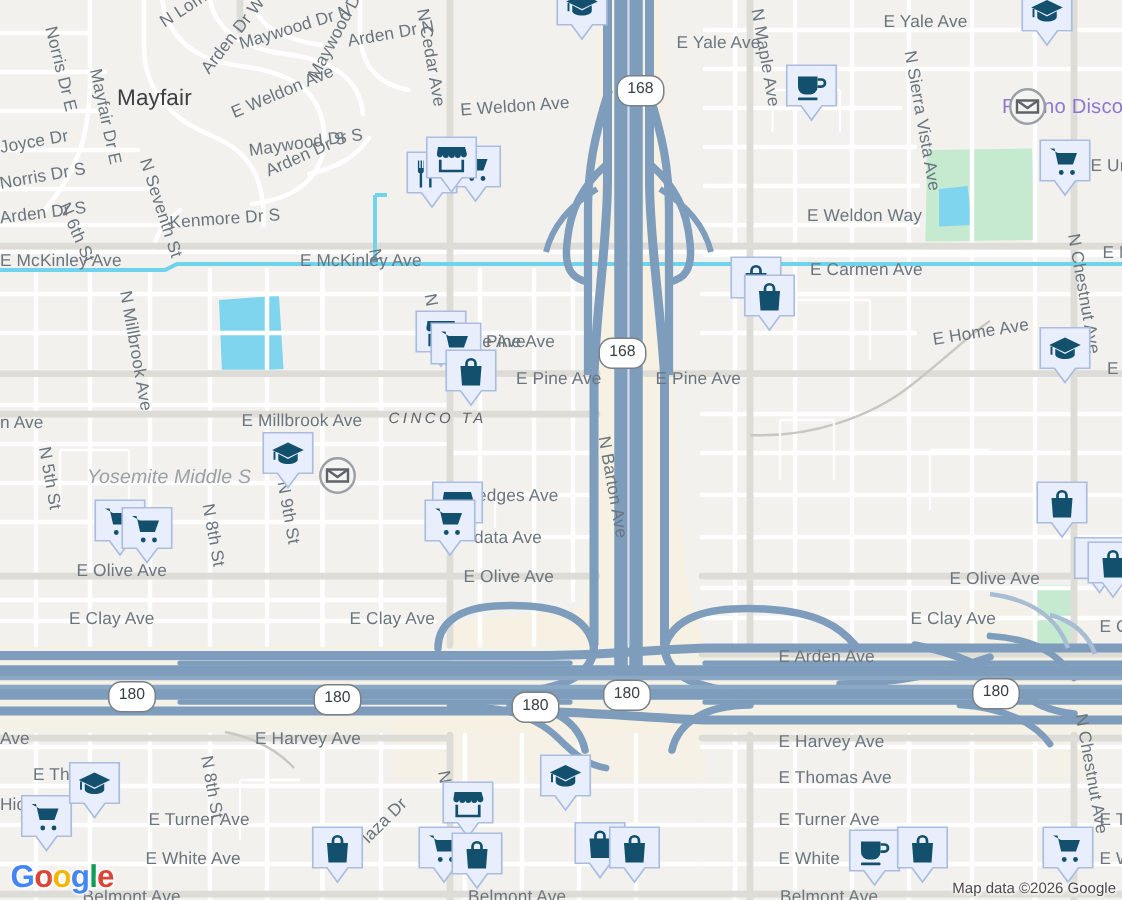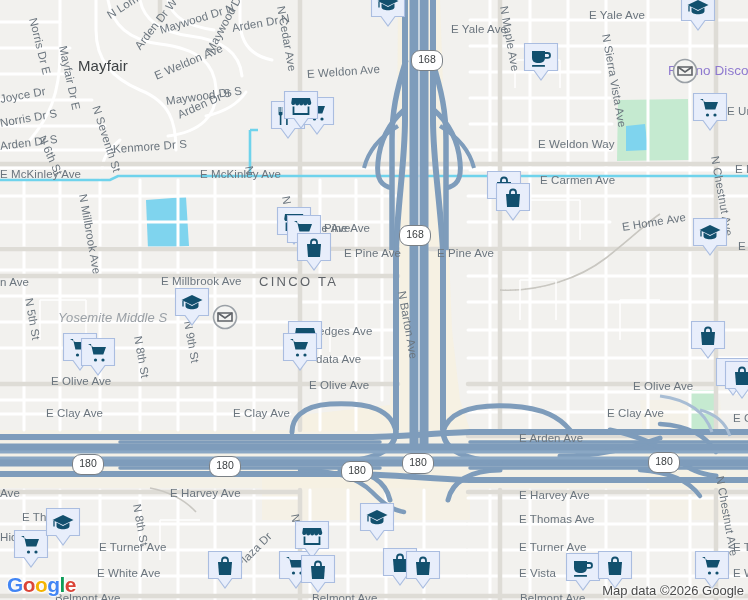--- a/index.html
+++ b/index.html
@@ -6,42 +6,42 @@
   body{font-family:"Liberation Sans",sans-serif;}
   #map{position:relative;width:748px;height:600px;overflow:hidden;background:#f2f1ee;}
   .layer{position:absolute;left:0;top:0;width:748px;height:600px;}
   svg.layer{display:block;}
   
   .lbl{position:absolute;white-space:nowrap;color:#5a6570;font-size:11.5px;
        letter-spacing:.1px;transform-origin:0 50%;pointer-events:none;}
   .lbl.st{color:#6b757e;}
   .lbl.big{font-size:15px;color:#3c4043;font-weight:400;}
   .lbl.poi{color:#9aa0a6;font-size:13px;}
-  .lbl.hood{color:#5f6368;font-size:13px;letter-spacing:2.3px;}
+  .lbl.hood{color:#5f6368;font-size:10px;letter-spacing:2.3px;font-style:italic;}
   .lbl.brand{color:#8e79cf;font-size:13.5px;}
   
   .shield{position:absolute;width:30px;height:19px;border:1.3px solid #7a8086;
           border-radius:9px;background:#fff;color:#3c4043;font-size:10.5px;
           line-height:17px;text-align:center;font-family:"Liberation Sans",sans-serif;}
   
   .pin{position:absolute;width:40px;height:46px;}
   .pin svg{display:block;overflow:visible;}
   .pinbg{fill:#e8eefb;stroke:#aabde0;stroke-width:1.1;}
   .pinico{fill:#12506e;}
   
   #glogo{position:absolute;left:7px;bottom:3px;font-size:21px;font-weight:bold;
          letter-spacing:-.6px;font-family:"Liberation Sans",sans-serif;
          text-shadow:0 0 3px #fff,0 0 3px #fff,0 0 2px #fff,1px 1px 2px #fff;}
   #glogo span:nth-child(1){color:#4285F4;}
   #glogo span:nth-child(2){color:#DB4437;}
   #glogo span:nth-child(3){color:#F4B400;}
   #glogo span:nth-child(4){color:#4285F4;}
   #glogo span:nth-child(5){color:#0F9D58;}
   #glogo span:nth-child(6){color:#DB4437;}
-  #attrib{position:absolute;right:4px;bottom:2px;font-size:13px;color:#4a4a4a;
+  #attrib{position:absolute;right:4px;bottom:2px;font-size:10px;color:#4a4a4a;
           text-shadow:0 0 3px #fff,0 0 3px #fff,1px 1px 2px #fff;}
   .mailpin{position:absolute;width:26px;height:30px;}
 </style>
 </head>
 <body>
 
 <div id="map">
 
   <svg class="layer" viewBox="0 0 748 600" xmlns="http://www.w3.org/2000/svg">
     <defs>
@@ -242,21 +242,21 @@
       <div class="lbl st" style="left: 170px; top: 487px;">E Harvey Ave</div>
       <div class="lbl st" style="left: 519px; top: 489px;">E Harvey Ave</div>
       <div class="lbl st" style="left: 0px; top: 487px;">Ave</div>
       <div class="lbl st" style="left: 137px; top: 498px; transform: rotate(80deg);">N 8th St</div>
       <div class="lbl st" style="left: 519px; top: 513px;">E Thomas Ave</div>
       <div class="lbl st" style="left: 22px; top: 511px;">E Th</div>
       <div class="lbl st" style="left: 0px; top: 531px;">Hidalgo</div>
       <div class="lbl st" style="left: 99px; top: 541px;">E Turner Ave</div>
       <div class="lbl st" style="left: 519px; top: 541px;">E Turner Ave</div>
       <div class="lbl st" style="left: 97px; top: 567px;">E White Ave</div>
-      <div class="lbl st" style="left: 519px; top: 567px;">E Vista</div>
+      <div class="lbl st" style="left: 519px; top: 567px;">E White</div>
       <div class="lbl st" style="left: 733px; top: 567px;">E W</div>
       <div class="lbl st" style="left: 733px; top: 541px;">E T</div>
       <div class="lbl st" style="left: 55px; top: 592px;">Belmont Ave</div>
       <div class="lbl st" style="left: 312px; top: 592px;">Belmont Ave</div>
       <div class="lbl st" style="left: 520px; top: 592px;">Belmont Ave</div>
       <div class="lbl st" style="left: 238px; top: 560px; transform: rotate(-45deg);">Plaza Dr</div>
       <div class="lbl st" style="left: 295px; top: 508px; transform: rotate(80deg);">N</div>
       <div class="lbl st" style="left: 286px; top: 190px; transform: rotate(80deg);">N C</div>
       <div class="lbl st" style="left: 249px; top: 160px; transform: rotate(80deg);">N</div>
       <div class="lbl st" style="left: 720px; top: 470px; transform: rotate(80deg);">N Chestnut Ave</div>

